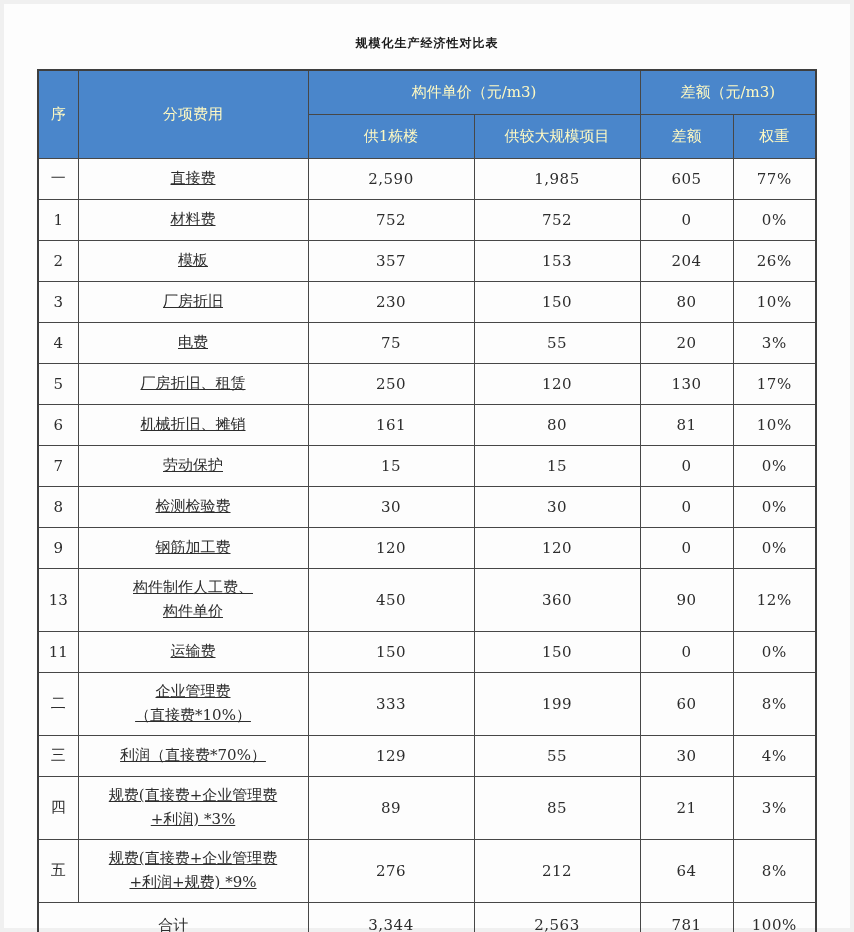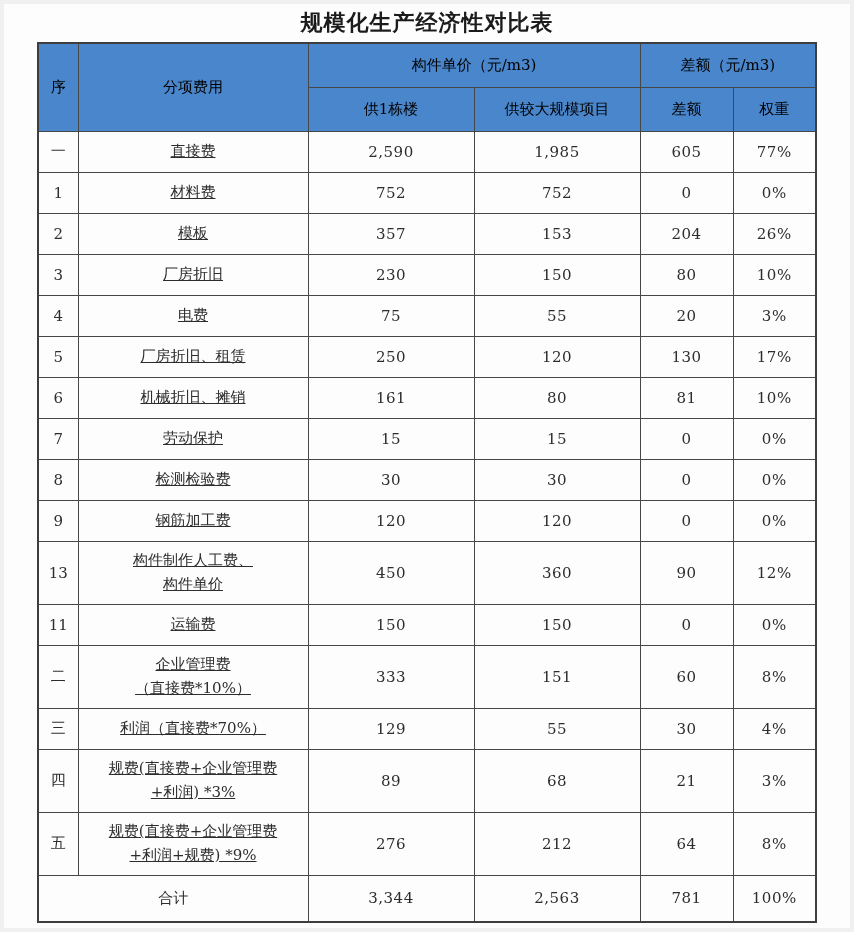--- a/index.html
+++ b/index.html
@@ -10,24 +10,24 @@
   .page {
     position: relative;
     width: 854px;
     height: 932px;
     background: #fdfdfd;
     box-shadow: inset 0 0 0 4px #f0f0f0;
     font-family: "DejaVu Serif", "Liberation Serif", serif;
     overflow: hidden;
   }
   .title {
-    padding-top: 8px;
+    padding-top: 35px;
     height: 28px;
     text-align: center;
-    font-size: 22px;
+    font-size: 12px;
     font-weight: bold;
     color: #1b1b1b;
     letter-spacing: 1px;
   }
   table.cmp {
     border-collapse: collapse;
     table-layout: fixed;
     width: 778px;
     margin: 6px auto 0 auto;
     border: 2.5px solid #3e3e3e;
@@ -37,21 +37,21 @@
     text-align: center;
     vertical-align: middle;
     font-size: 15px;
     font-weight: normal;
     color: #2d2d2d;
     padding: 2px 4px;
     overflow: hidden;
   }
   table.cmp thead th {
     background: #4a86cb;
-    color: #000000;
+    color: #fef9c3;
   }
   tr.h-row { height: 44px; }
   tr.r-s  { height: 41px; }
   tr.r-d  { height: 63px; }
   tr.r-t  { height: 47px; }
   td.item-cell { white-space: pre-line; line-height: 1.55; text-decoration: underline; }
   td.num-cell  { letter-spacing: 0.5px; }
 </style>
 </head>
 <body>
@@ -178,38 +178,38 @@
         <td class="num-cell">150</td>
         <td class="num-cell">150</td>
         <td class="num-cell">0</td>
         <td class="num-cell">0%</td>
       </tr>
       <tr class="r-d">
         <td>二</td>
         <td class="item-cell">企业管理费
 （直接费*10%）</td>
         <td class="num-cell">333</td>
-        <td class="num-cell">151</td>
+        <td class="num-cell">199</td>
         <td class="num-cell">60</td>
         <td class="num-cell">8%</td>
       </tr>
       <tr class="r-s">
         <td>三</td>
         <td class="item-cell">利润（直接费*70%）</td>
         <td class="num-cell">129</td>
         <td class="num-cell">55</td>
         <td class="num-cell">30</td>
         <td class="num-cell">4%</td>
       </tr>
       <tr class="r-d">
         <td>四</td>
         <td class="item-cell">规费(直接费+企业管理费
 +利润) *3%</td>
         <td class="num-cell">89</td>
-        <td class="num-cell">68</td>
+        <td class="num-cell">85</td>
         <td class="num-cell">21</td>
         <td class="num-cell">3%</td>
       </tr>
       <tr class="r-d">
         <td>五</td>
         <td class="item-cell">规费(直接费+企业管理费
 +利润+规费) *9%</td>
         <td class="num-cell">276</td>
         <td class="num-cell">212</td>
         <td class="num-cell">64</td>

